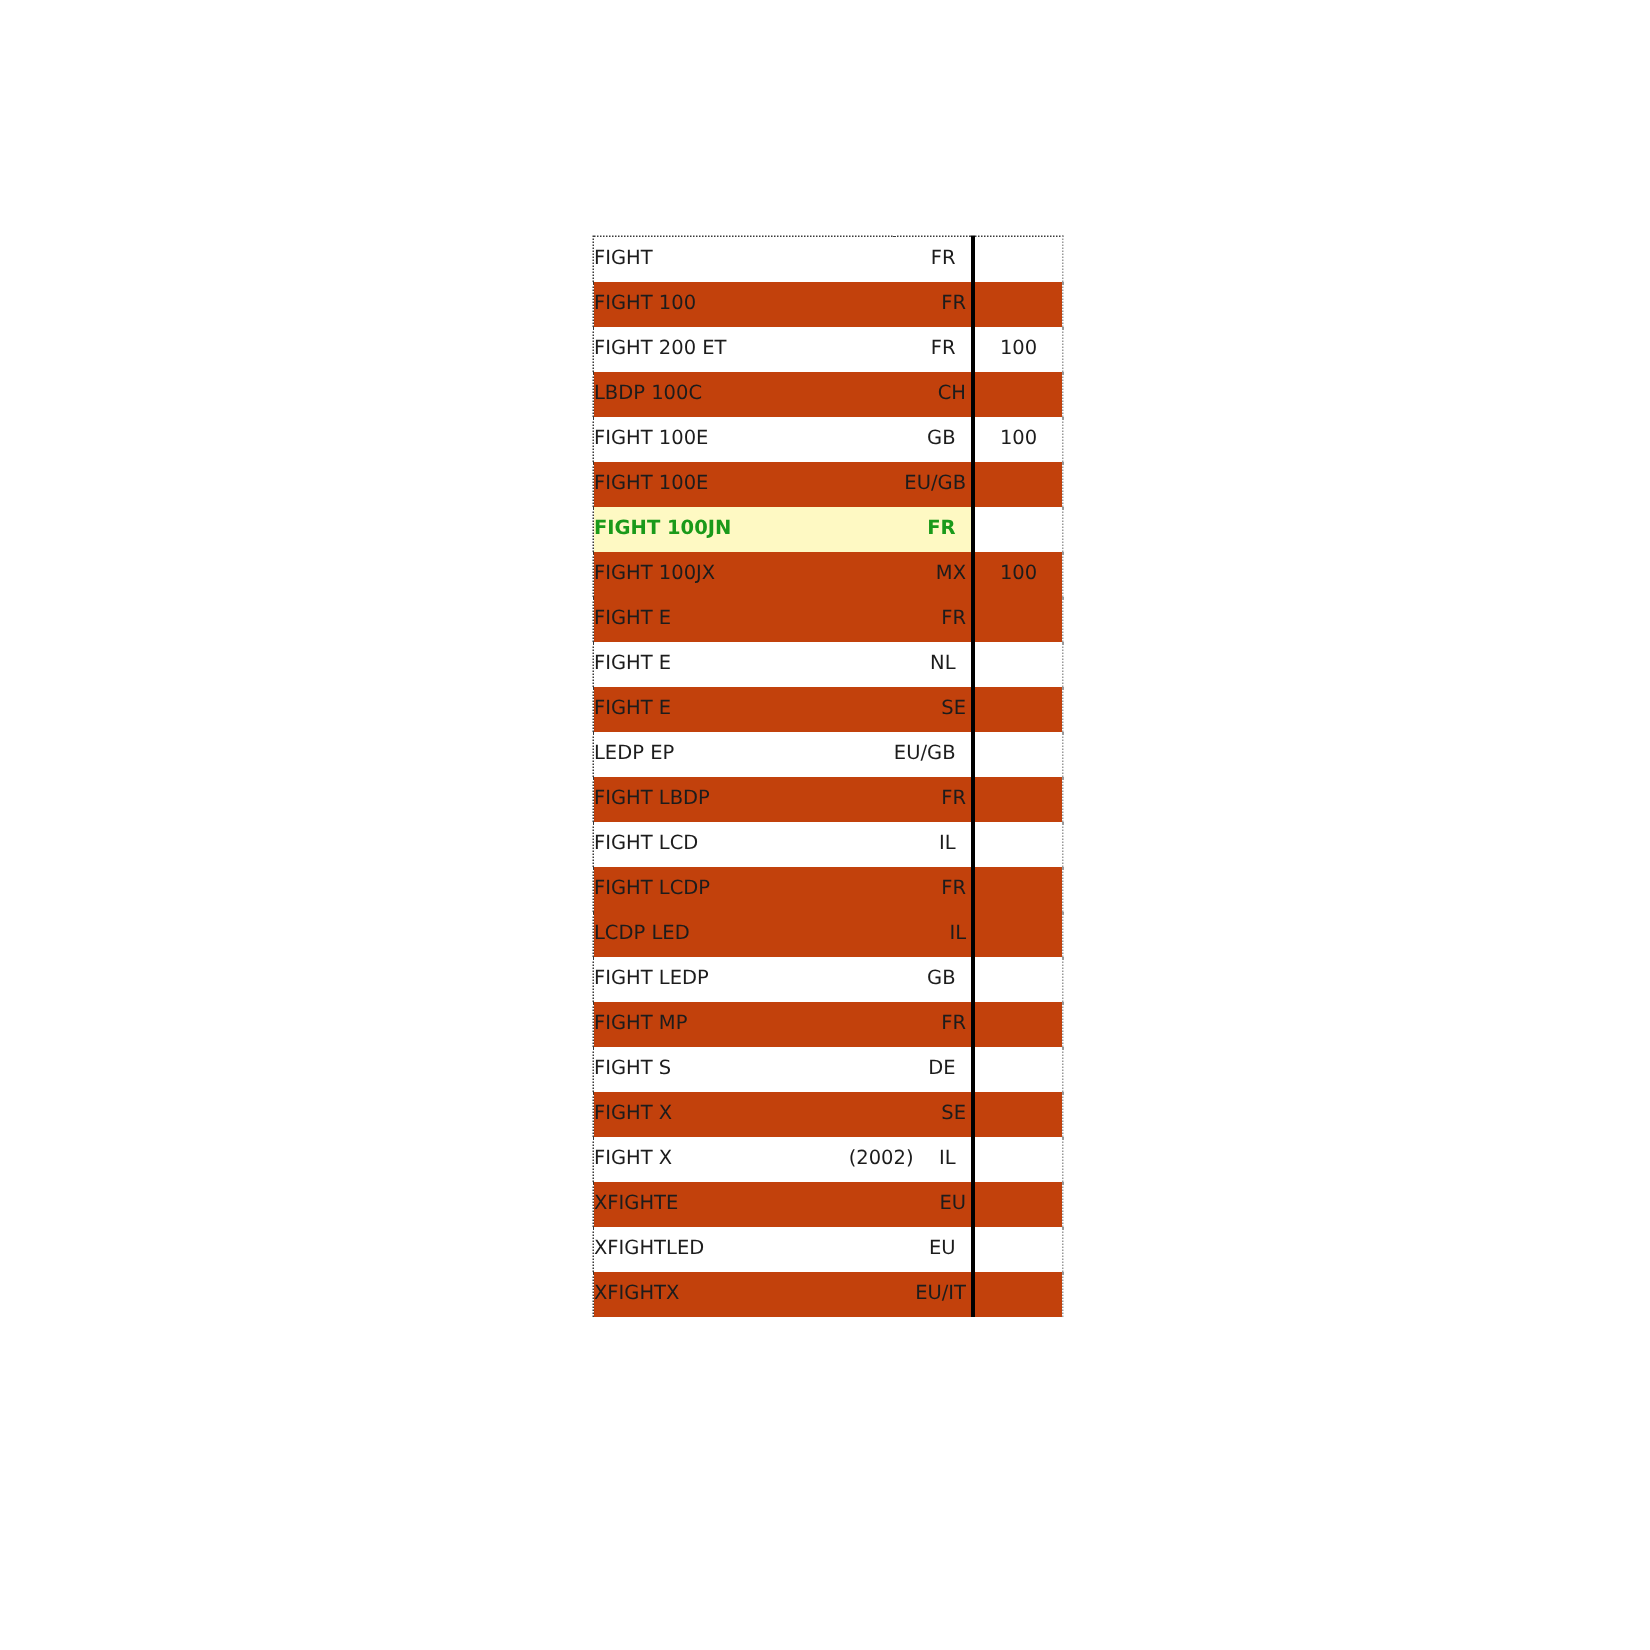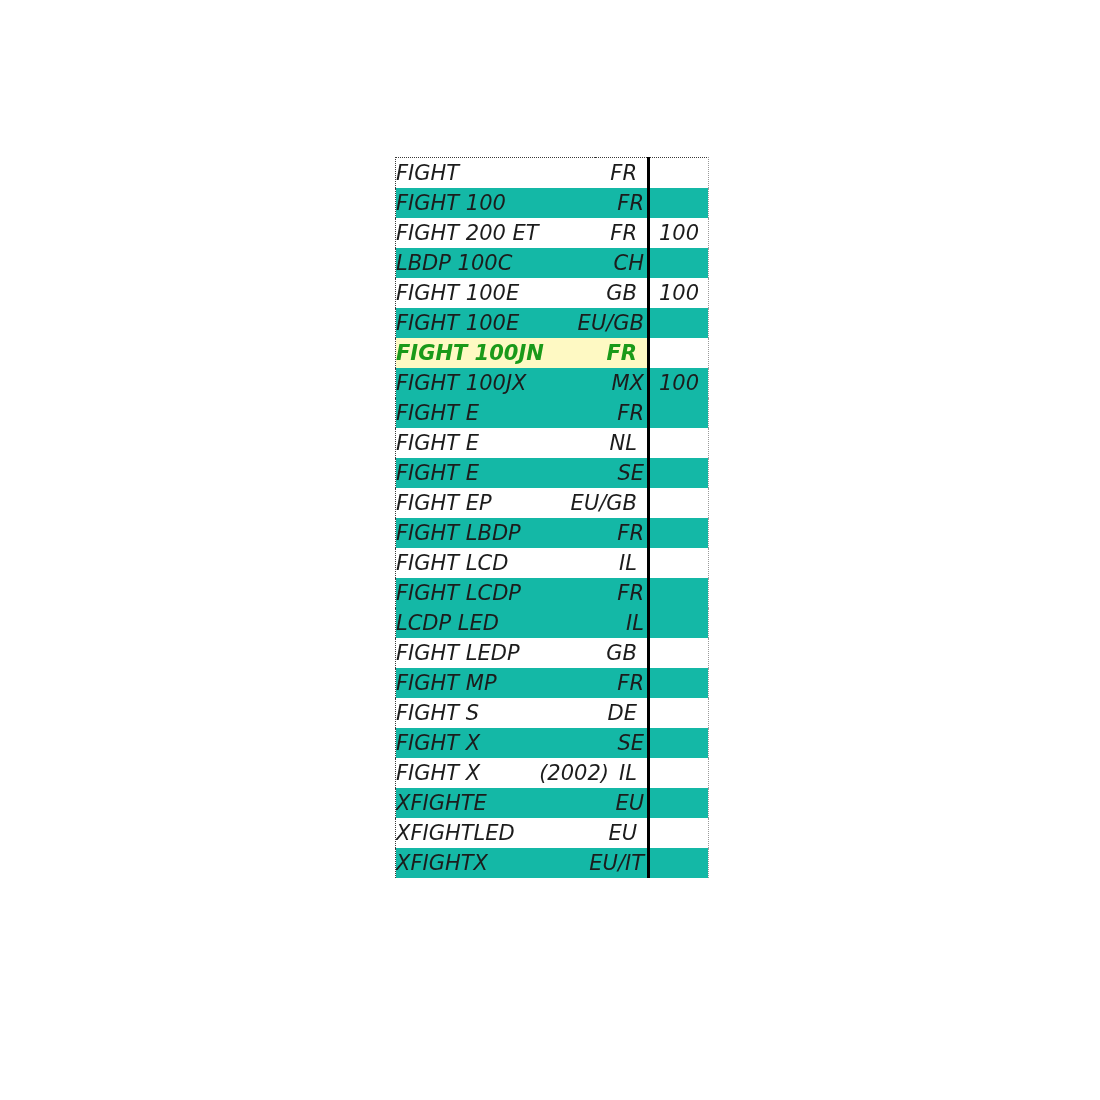--- a/index.html
+++ b/index.html
@@ -32,27 +32,26 @@
 
   table.listing col.c-name  { width: 199px; }
   table.listing col.c-terr  { width: 54px;  }
   table.listing col.c-num   { width: 60px;  }
 
   table.listing tr { height: 30px; }
 
   table.listing td {
     height: 30px;
     padding: 0;
-    font-size: 21px;
+    font-size: 13px;
     color: #1c1c1c;
     line-height: 30px;
     white-space: nowrap;
     overflow: hidden;
     vertical-align: middle;
-    font-style: italic;
   }
 
   
   td.cell-main {
     position: relative;
     padding-left: 5px;
     border-left: 1px dotted #3a3a3a;
   }
   td.cell-main .mark-name {
     display: inline-block;
@@ -71,21 +70,21 @@
   }
 
   td.cell-num {
     text-align: center;
     border-left: 3px solid #000000;
   }
 
   
   tr.shaded td.cell-main,
   tr.shaded td.cell-num {
-    background: #14b8a6;
+    background: #c2410c;
   }
   
   tr.plain td.cell-main,
   tr.plain td.cell-num {
     background: #ffffff;
   }
 
   
   tr.shaded td.cell-main .territory { right: 3px; }
 
@@ -147,21 +146,21 @@
         </tr>
         <tr class="plain">
           <td class="cell-main" colspan="2"><span class="mark-name">FIGHT E</span><span class="territory">NL</span></td>
           <td class="cell-num"></td>
         </tr>
         <tr class="shaded">
           <td class="cell-main" colspan="2"><span class="mark-name">FIGHT E</span><span class="territory">SE</span></td>
           <td class="cell-num"></td>
         </tr>
         <tr class="plain">
-          <td class="cell-main" colspan="2"><span class="mark-name">FIGHT EP</span><span class="territory">EU/GB</span></td>
+          <td class="cell-main" colspan="2"><span class="mark-name">LEDP EP</span><span class="territory">EU/GB</span></td>
           <td class="cell-num"></td>
         </tr>
         <tr class="shaded">
           <td class="cell-main" colspan="2"><span class="mark-name">FIGHT LBDP</span><span class="territory">FR</span></td>
           <td class="cell-num"></td>
         </tr>
         <tr class="plain">
           <td class="cell-main" colspan="2"><span class="mark-name">FIGHT LCD</span><span class="territory">IL</span></td>
           <td class="cell-num"></td>
         </tr>

